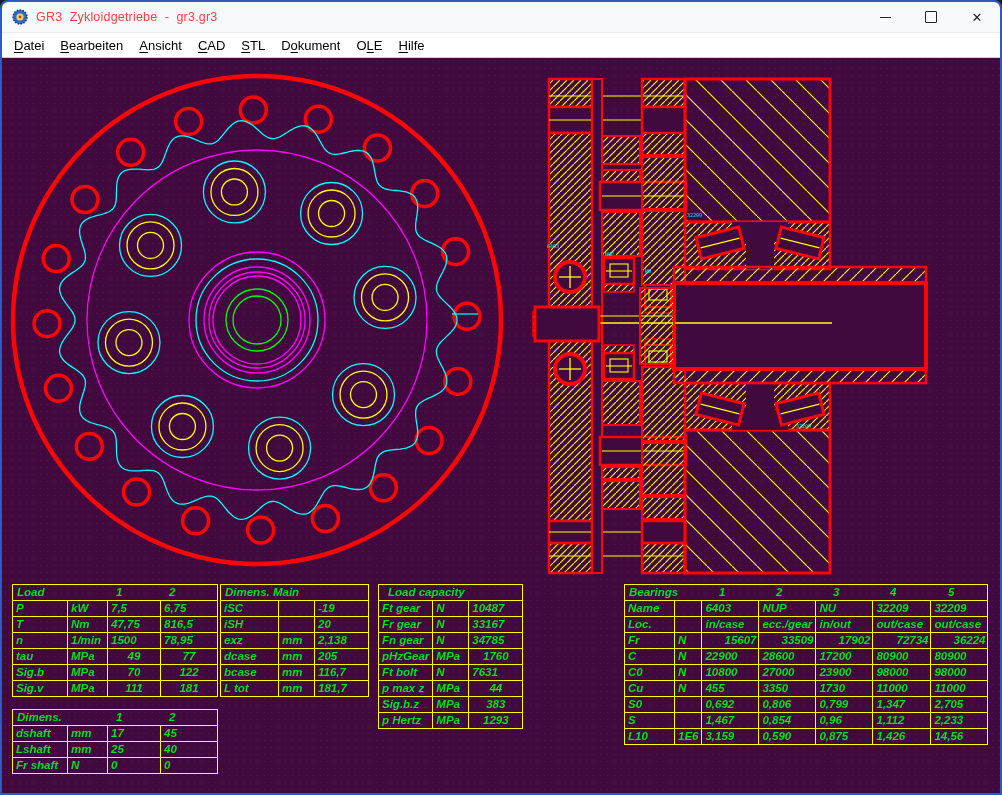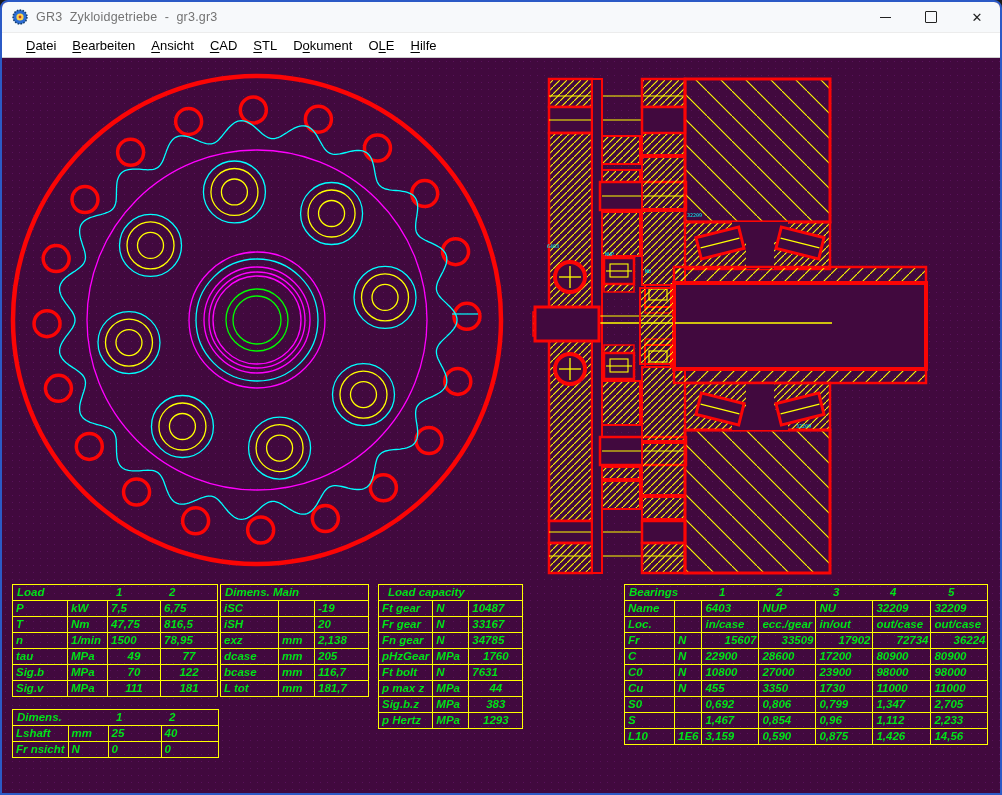--- a/index.html
+++ b/index.html
@@ -1,28 +1,28 @@
 <!DOCTYPE html>
 <html><head>
 <meta charset="utf-8">
 <style>
   html,body{margin:0;padding:0;background:#1a1a1a;font-family:"Liberation Sans",sans-serif;}
   .window{position:relative;width:1002px;height:795px;box-sizing:border-box;border:2px solid var(--wb);
           border-radius:8px 8px 0 0;overflow:hidden;background:var(--bg);}
   
   .titlebar{height:30px;background:var(--tbbg);display:flex;align-items:center;position:relative;}
   .appicon{width:16px;height:16px;margin:0 8px 0 10px;}
-  .title{font-size:12.5px;color:#737373;letter-spacing:.2px;white-space:pre;}
+  .title{font-size:12.5px;color:#ef4444;letter-spacing:.2px;white-space:pre;}
   .winbtns{position:absolute;right:0;top:0;height:30px;display:flex;}
   .wbtn{width:46px;height:30px;display:flex;align-items:center;justify-content:center;color:#222;cursor:default;}
   .glyph-min{display:block;width:11px;border-top:1.4px solid #222;}
   .glyph-max{display:block;width:10px;height:10px;border:1.3px solid #222;border-radius:1px;}
   .glyph-close{font-size:13px;line-height:13px;}
   
-  .menubar{height:24px;background:var(--mbg);display:flex;align-items:center;padding-left:16px;
+  .menubar{height:24px;background:var(--mbg);display:flex;align-items:center;padding-left:4px;
            border-bottom:1px solid #cfcfcf;border-top:1px solid #ececec;}
   .mitem{font-size:13px;color:#000;padding:2px 8px;cursor:default;}
   .mitem u{text-decoration:underline;text-underline-offset:2px;}
   
   .canvas{position:relative;width:100%;height:741px;background-color:var(--bg);
           background-image:radial-gradient(var(--dot) 0.8px,transparent 0.9px);background-size:7px 7px;}
   svg.view{position:absolute;}
   
   .sr{stroke:var(--red);fill:none}
   .sp{stroke:var(--red);fill:var(--bg)}
@@ -340,27 +340,33 @@
           </colgroup>
           <tbody>
             <tr>
               <td colspan="4" class="hd">
                 <span style="left: 4px;">Dimens.</span>
                 <span style="left: 103px;">1</span>
                 <span style="left: 156px;">2</span>
               </td>
             </tr>
             <tr>
+              <td>dshaft</td>
+              <td>mm</td>
+              <td>17</td>
+              <td>45</td>
+            </tr>
+            <tr>
               <td>Lshaft</td>
               <td>mm</td>
               <td>25</td>
               <td>40</td>
             </tr>
             <tr>
-              <td>Fr nsicht</td>
+              <td>Fr shaft</td>
               <td>N</td>
               <td>0</td>
               <td>0</td>
             </tr>
           </tbody>
         </table>
       </div>
     <div id="tbl-dimens-main">
         <table class="gtable" style="left: 218px; top: 526px;">
           <colgroup>

